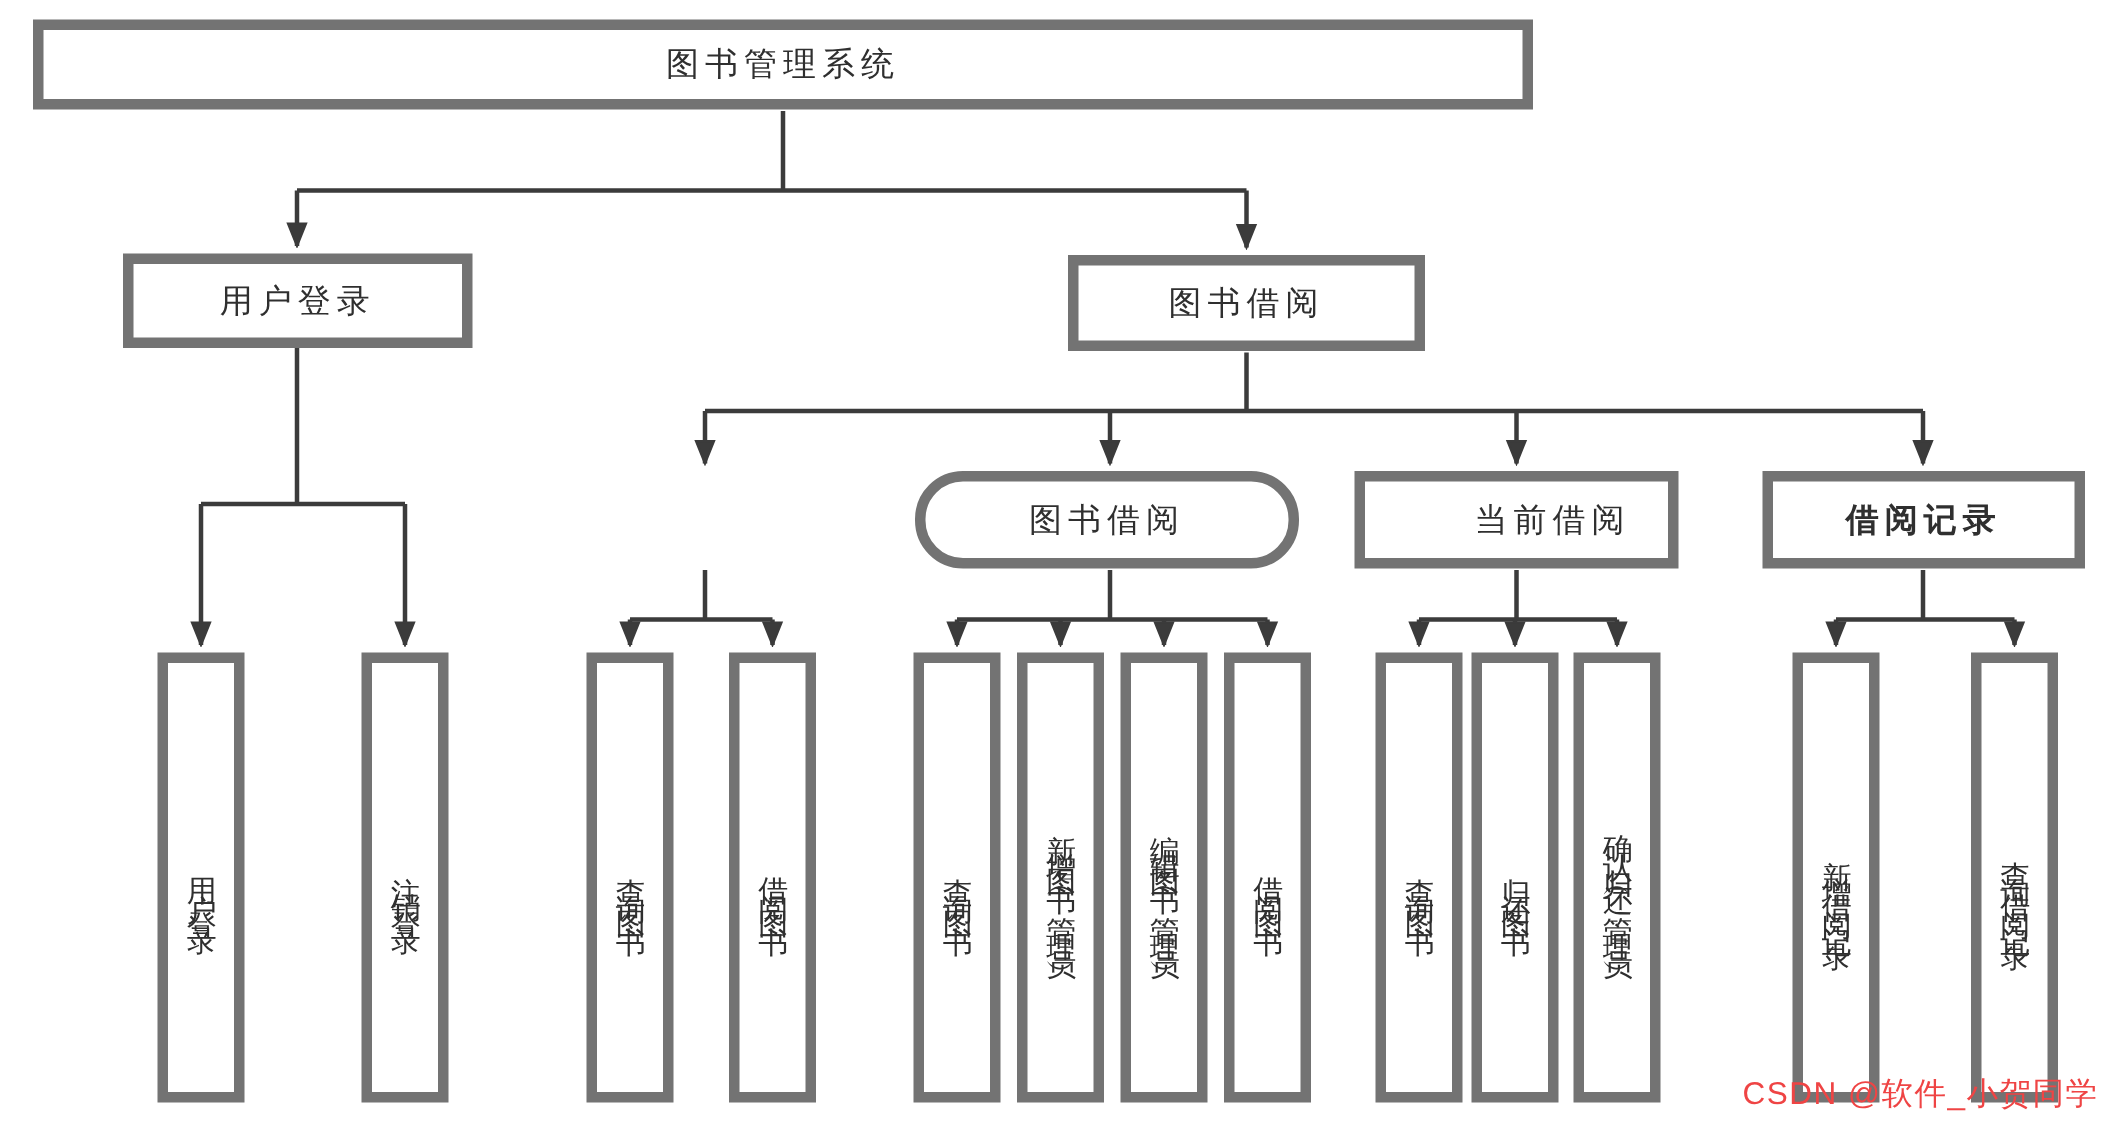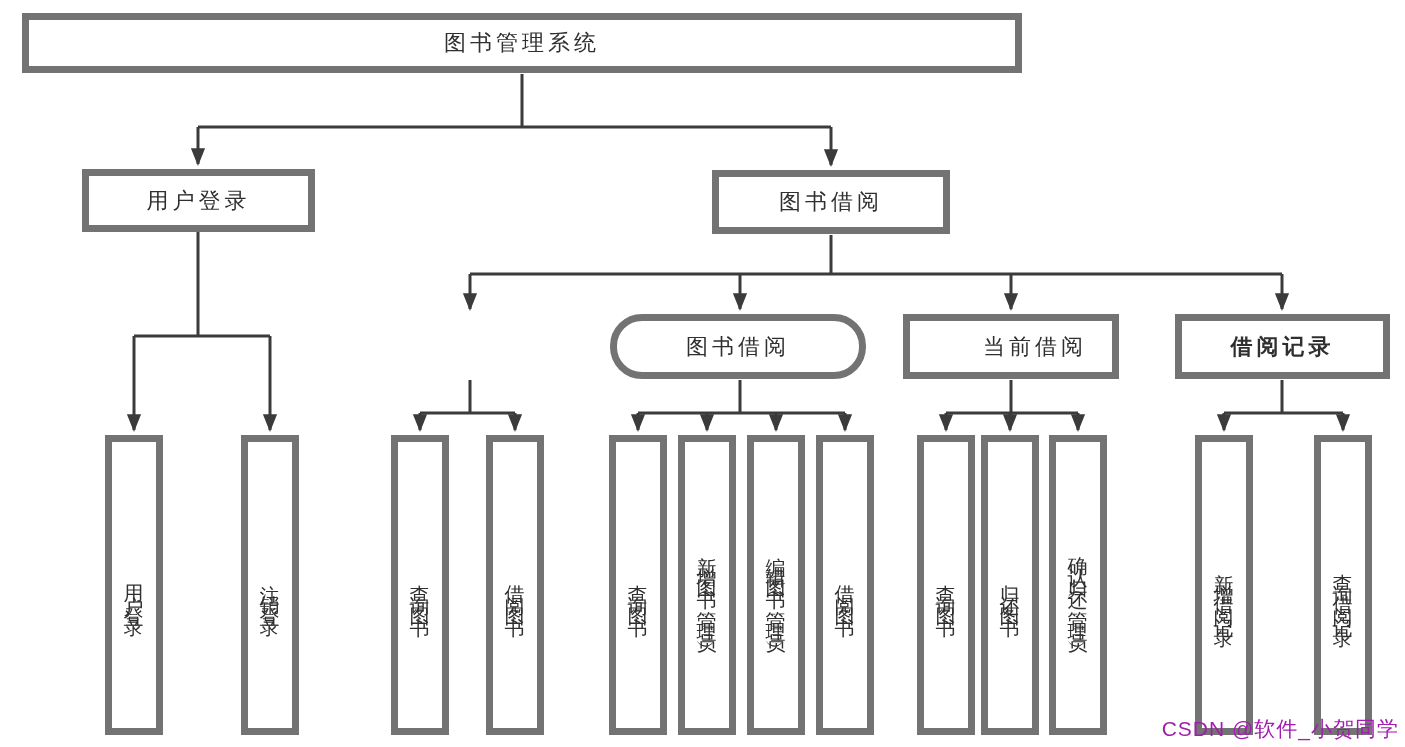--- a/index.html
+++ b/index.html
@@ -56,21 +56,21 @@
   #l-query3       { left: 917px; }
   #l-return       { left: 981px; }
   #l-confirm      { left: 1049px; }
   #l-add-record   { left: 1195px; }
   #l-query-record { left: 1314px; }
   #watermark {
     position: absolute;
     right: 6px;
     bottom: 4px;
     font-size: 21px;
-    color: #a21caf;
+    color: #ef4444;
     letter-spacing: 1px;
     z-index: 10;
   }
 </style>
 </head>
 <body>
 
 <div id="stage">
 
   <svg id="wires" viewBox="0 0 1405 747" xmlns="http://www.w3.org/2000/svg">

